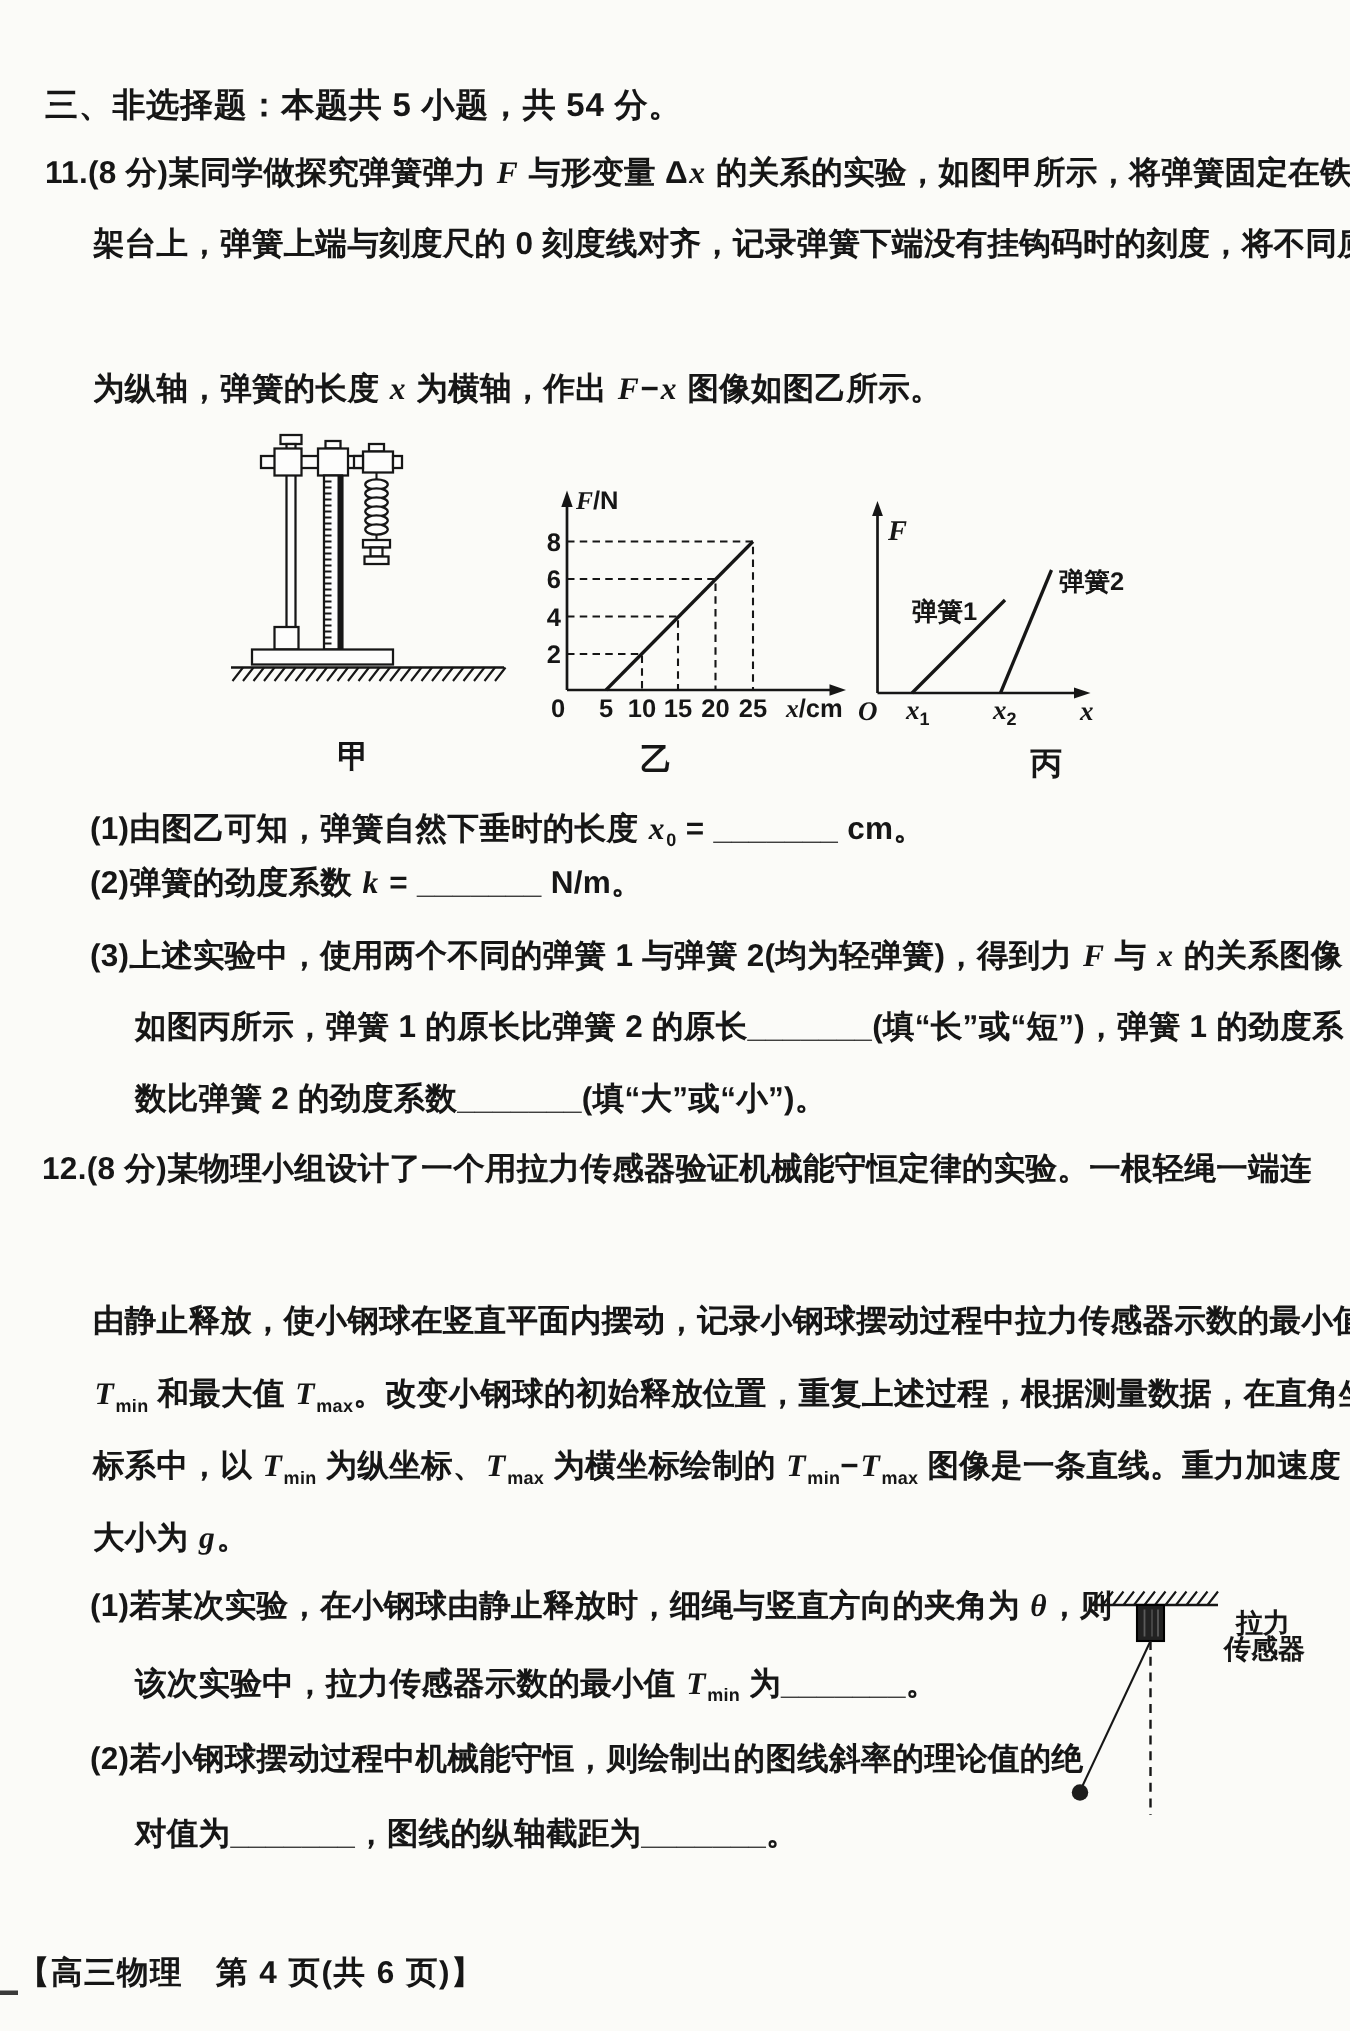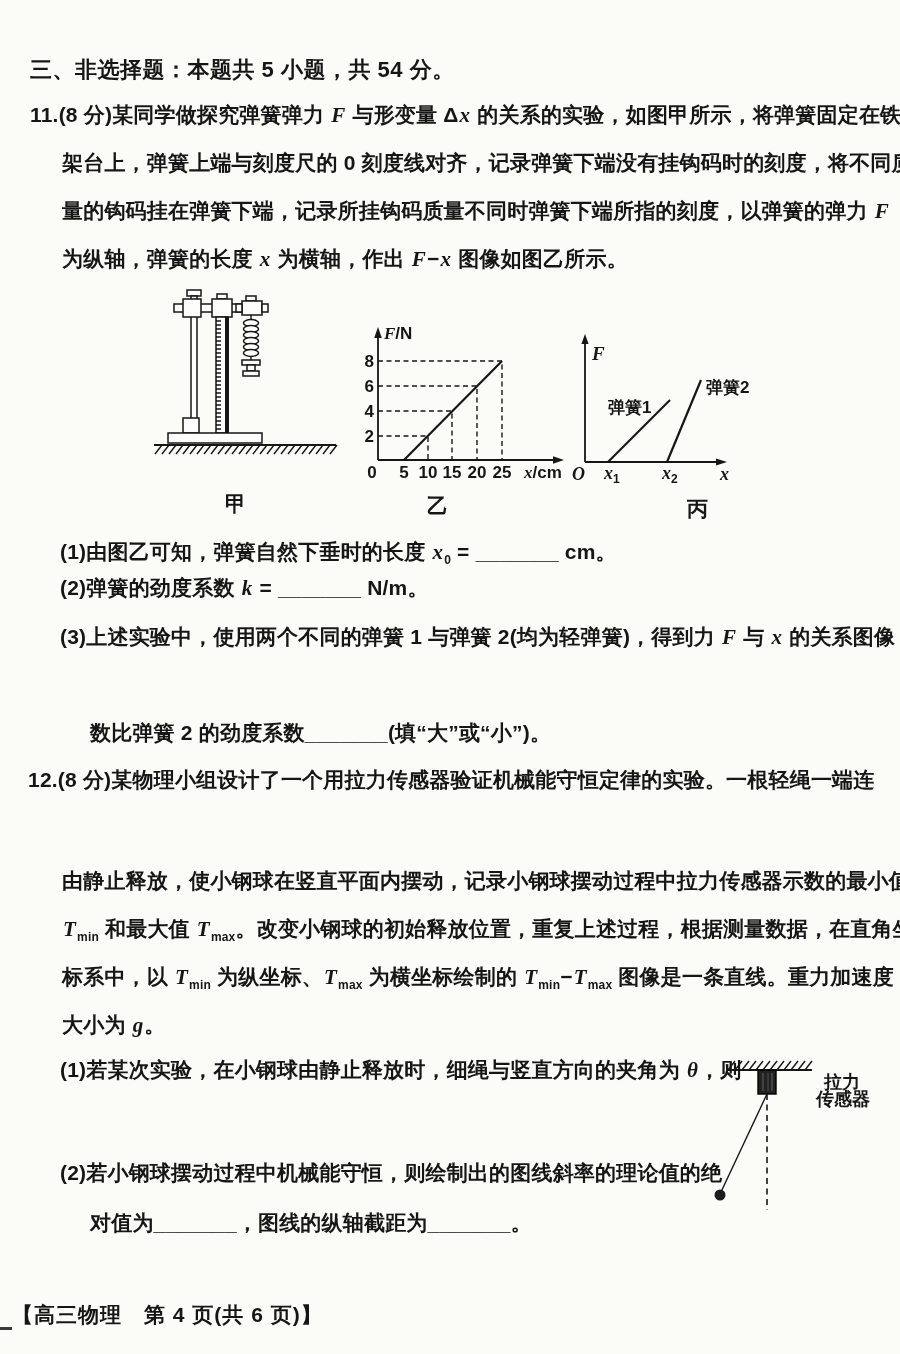--- a/index.html
+++ b/index.html
@@ -25,21 +25,20 @@
 </style>
 </head>
 <body>
 
 <div class="page">
 
   <div class="line header" style="top:57px;left:30px">三、非选择题：本题共 5 小题，共 54 分。</div>
 
   <div class="line" style="top:103px;left:30px"><span>11.(8 分)某同学做探究弹簧弹力 </span><span class="var">F</span><span> 与形变量 Δ</span><span class="var">x</span><span> 的关系的实验，如图甲所示，将弹簧固定在铁</span></div>
   <div class="line" style="top:151px;left:62px"><span>架台上，弹簧上端与刻度尺的 0 刻度线对齐，记录弹簧下端没有挂钩码时的刻度，将不同质</span></div>
-  <div class="line" style="top:199px;left:62px"><span>量的钩码挂在弹簧下端，记录所挂钩码质量不同时弹簧下端所指的刻度，以弹簧的弹力 </span><span class="var">F</span></div>
   <div class="line" style="top:247px;left:62px"><span>为纵轴，弹簧的长度 </span><span class="var">x</span><span> 为横轴，作出 </span><span class="var">F</span><span>−</span><span class="var">x</span><span> 图像如图乙所示。</span></div>
 
   <svg class="figure" style="left:150px;top:288px" width="210" height="220" viewBox="0 0 210 220">
     <g>
       <rect class="shape" x="37" y="2" width="14" height="6"></rect>
       <rect class="shape" x="41" y="8" width="6" height="126"></rect>
       <rect class="shape" x="33" y="130" width="16" height="15"></rect>
     </g>
     <rect class="shape" x="24" y="16" width="86" height="8"></rect>
     <rect class="shape" x="33" y="11" width="18" height="18"></rect>
@@ -125,29 +124,31 @@
     <line class="plot" x1="48" y1="132" x2="110" y2="70"></line>
     <line class="plot" x1="107" y1="132" x2="141" y2="50"></line>
     <text x="48" y="83" font-size="17">弹簧1</text>
     <text x="146" y="63" font-size="17">弹簧2</text>
   </svg>
   <div class="caption" style="left:687px;top:495px">丙</div>
 
   <div class="line" style="top:540px;left:60px"><span>(1)由图乙可知，弹簧自然下垂时的长度 </span><span class="var">x</span><sub>0</sub><span> = </span><span>_______</span><span> cm。</span></div>
   <div class="line" style="top:576px;left:60px"><span>(2)弹簧的劲度系数 </span><span class="var">k</span><span> = </span><span>_______</span><span> N/m。</span></div>
   <div class="line" style="top:625px;left:60px"><span>(3)上述实验中，使用两个不同的弹簧 1 与弹簧 2(均为轻弹簧)，得到力 </span><span class="var">F</span><span> 与 </span><span class="var">x</span><span> 的关系图像</span></div>
+  <div class="line" style="top:673px;left:90px"><span>如图丙所示，弹簧 1 的原长比弹簧 2 的原长</span><span>_______</span><span>(填“长”或“短”)，弹簧 1 的劲度系</span></div>
   <div class="line" style="top:721px;left:90px"><span>数比弹簧 2 的劲度系数</span><span>_______</span><span>(填“大”或“小”)。</span></div>
 
   <div class="line" style="top:768px;left:28px"><span>12.(8 分)某物理小组设计了一个用拉力传感器验证机械能守恒定律的实验。一根轻绳一端连</span></div>
   <div class="line" style="top:869px;left:62px"><span>由静止释放，使小钢球在竖直平面内摆动，记录小钢球摆动过程中拉力传感器示数的最小值</span></div>
   <div class="line" style="top:917px;left:62px"><span class="var">T</span><sub>min</sub><span> 和最大值 </span><span class="var">T</span><sub>max</sub><span>。改变小钢球的初始释放位置，重复上述过程，根据测量数据，在直角坐</span></div>
   <div class="line" style="top:965px;left:62px"><span>标系中，以 </span><span class="var">T</span><sub>min</sub><span> 为纵坐标、</span><span class="var">T</span><sub>max</sub><span> 为横坐标绘制的 </span><span class="var">T</span><sub>min</sub><span>−</span><span class="var">T</span><sub>max</sub><span> 图像是一条直线。重力加速度</span></div>
   <div class="line" style="top:1013px;left:62px"><span>大小为 </span><span class="var">g</span><span>。</span></div>
 
   <div class="line" style="top:1058px;left:60px"><span>(1)若某次实验，在小钢球由静止释放时，细绳与竖直方向的夹角为 </span><span class="var">θ</span><span>，则</span></div>
+  <div class="line" style="top:1110px;left:90px"><span>该次实验中，拉力传感器示数的最小值 </span><span class="var">T</span><sub>min</sub><span> 为</span><span>_______</span><span>。</span></div>
   <div class="line" style="top:1161px;left:60px"><span>(2)若小钢球摆动过程中机械能守恒，则绘制出的图线斜率的理论值的绝</span></div>
   <div class="line" style="top:1211px;left:90px"><span>对值为</span><span>_______</span><span>，图线的纵轴截距为</span><span>_______</span><span>。</span></div>
 
   <svg class="figure" style="left:688px;top:1046px" width="200" height="185" viewBox="0 0 200 185">
     <g>
       <line class="ax" x1="40" y1="24" x2="124" y2="24" stroke-width="2.4"></line>
       <path class="thin" d="M40 24l7-9M47 24l7-9M54 24l7-9M61 24l7-9M68 24l7-9M75 24l7-9M82 24l7-9M89 24l7-9M96 24l7-9M103 24l7-9M110 24l7-9M117 24l7-9"></path>
     </g>
     <g>
       <rect x="70" y="24" width="18" height="24" fill="#222" stroke="#000" stroke-width="1.4"></rect>

